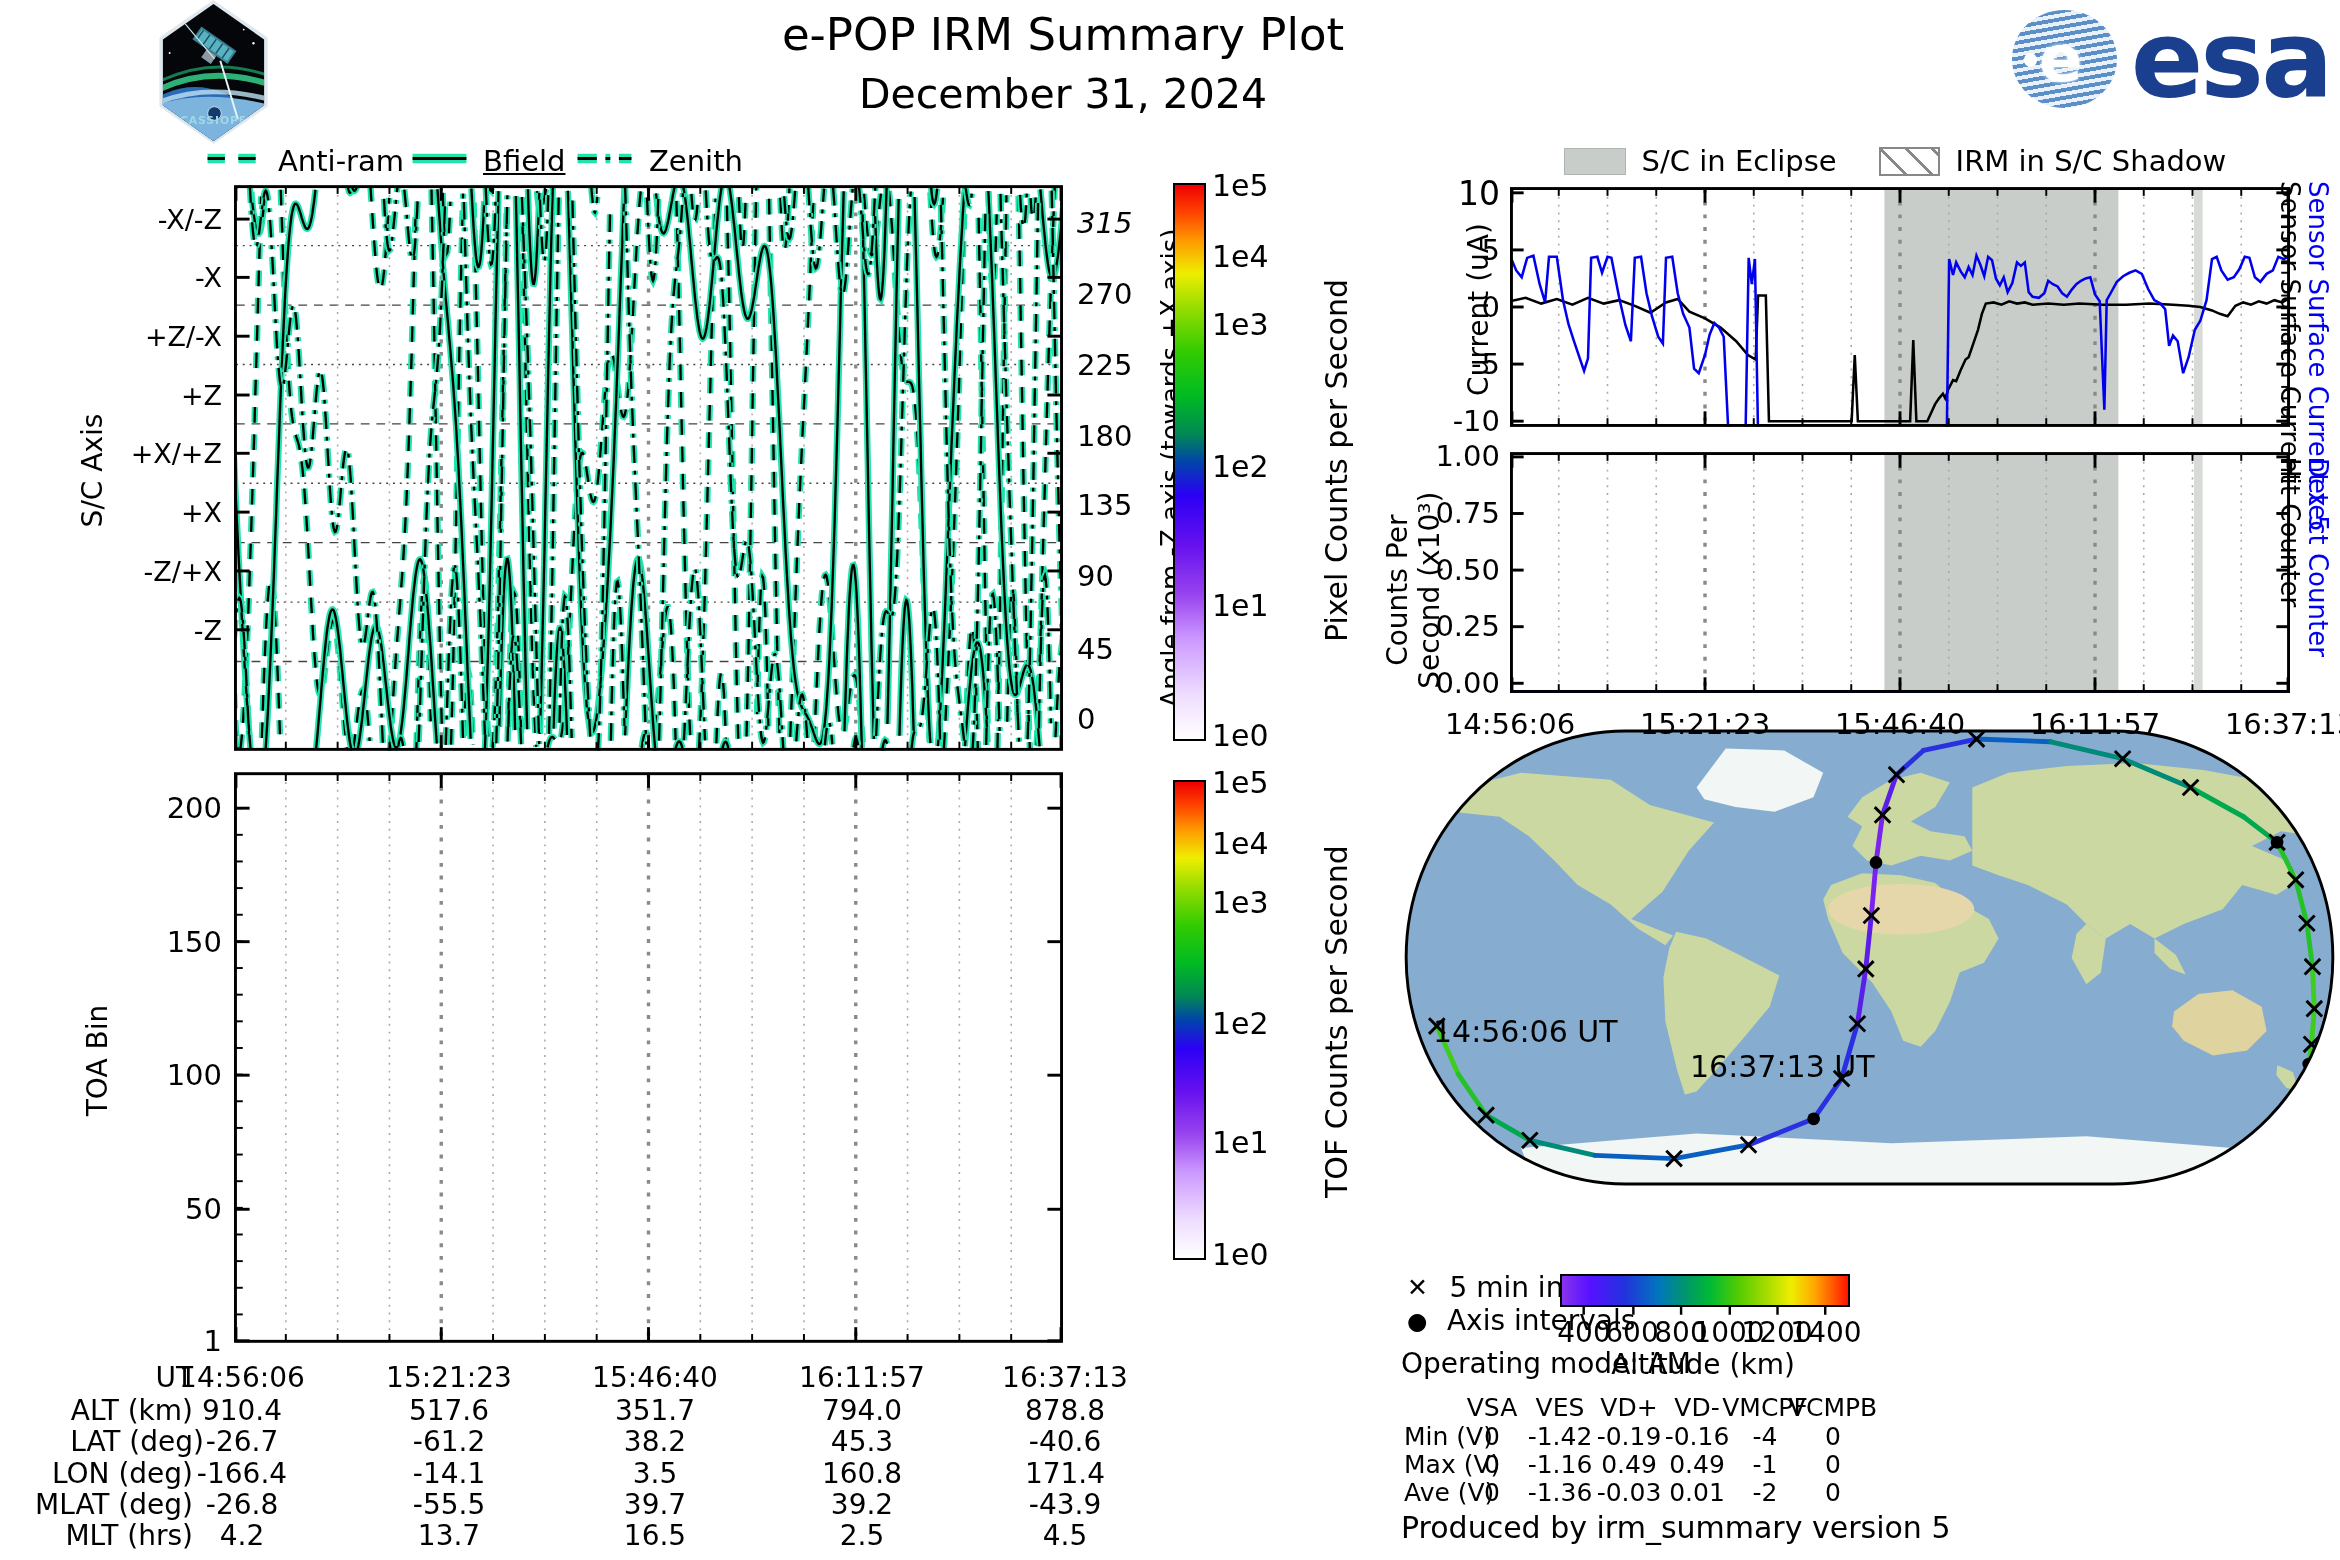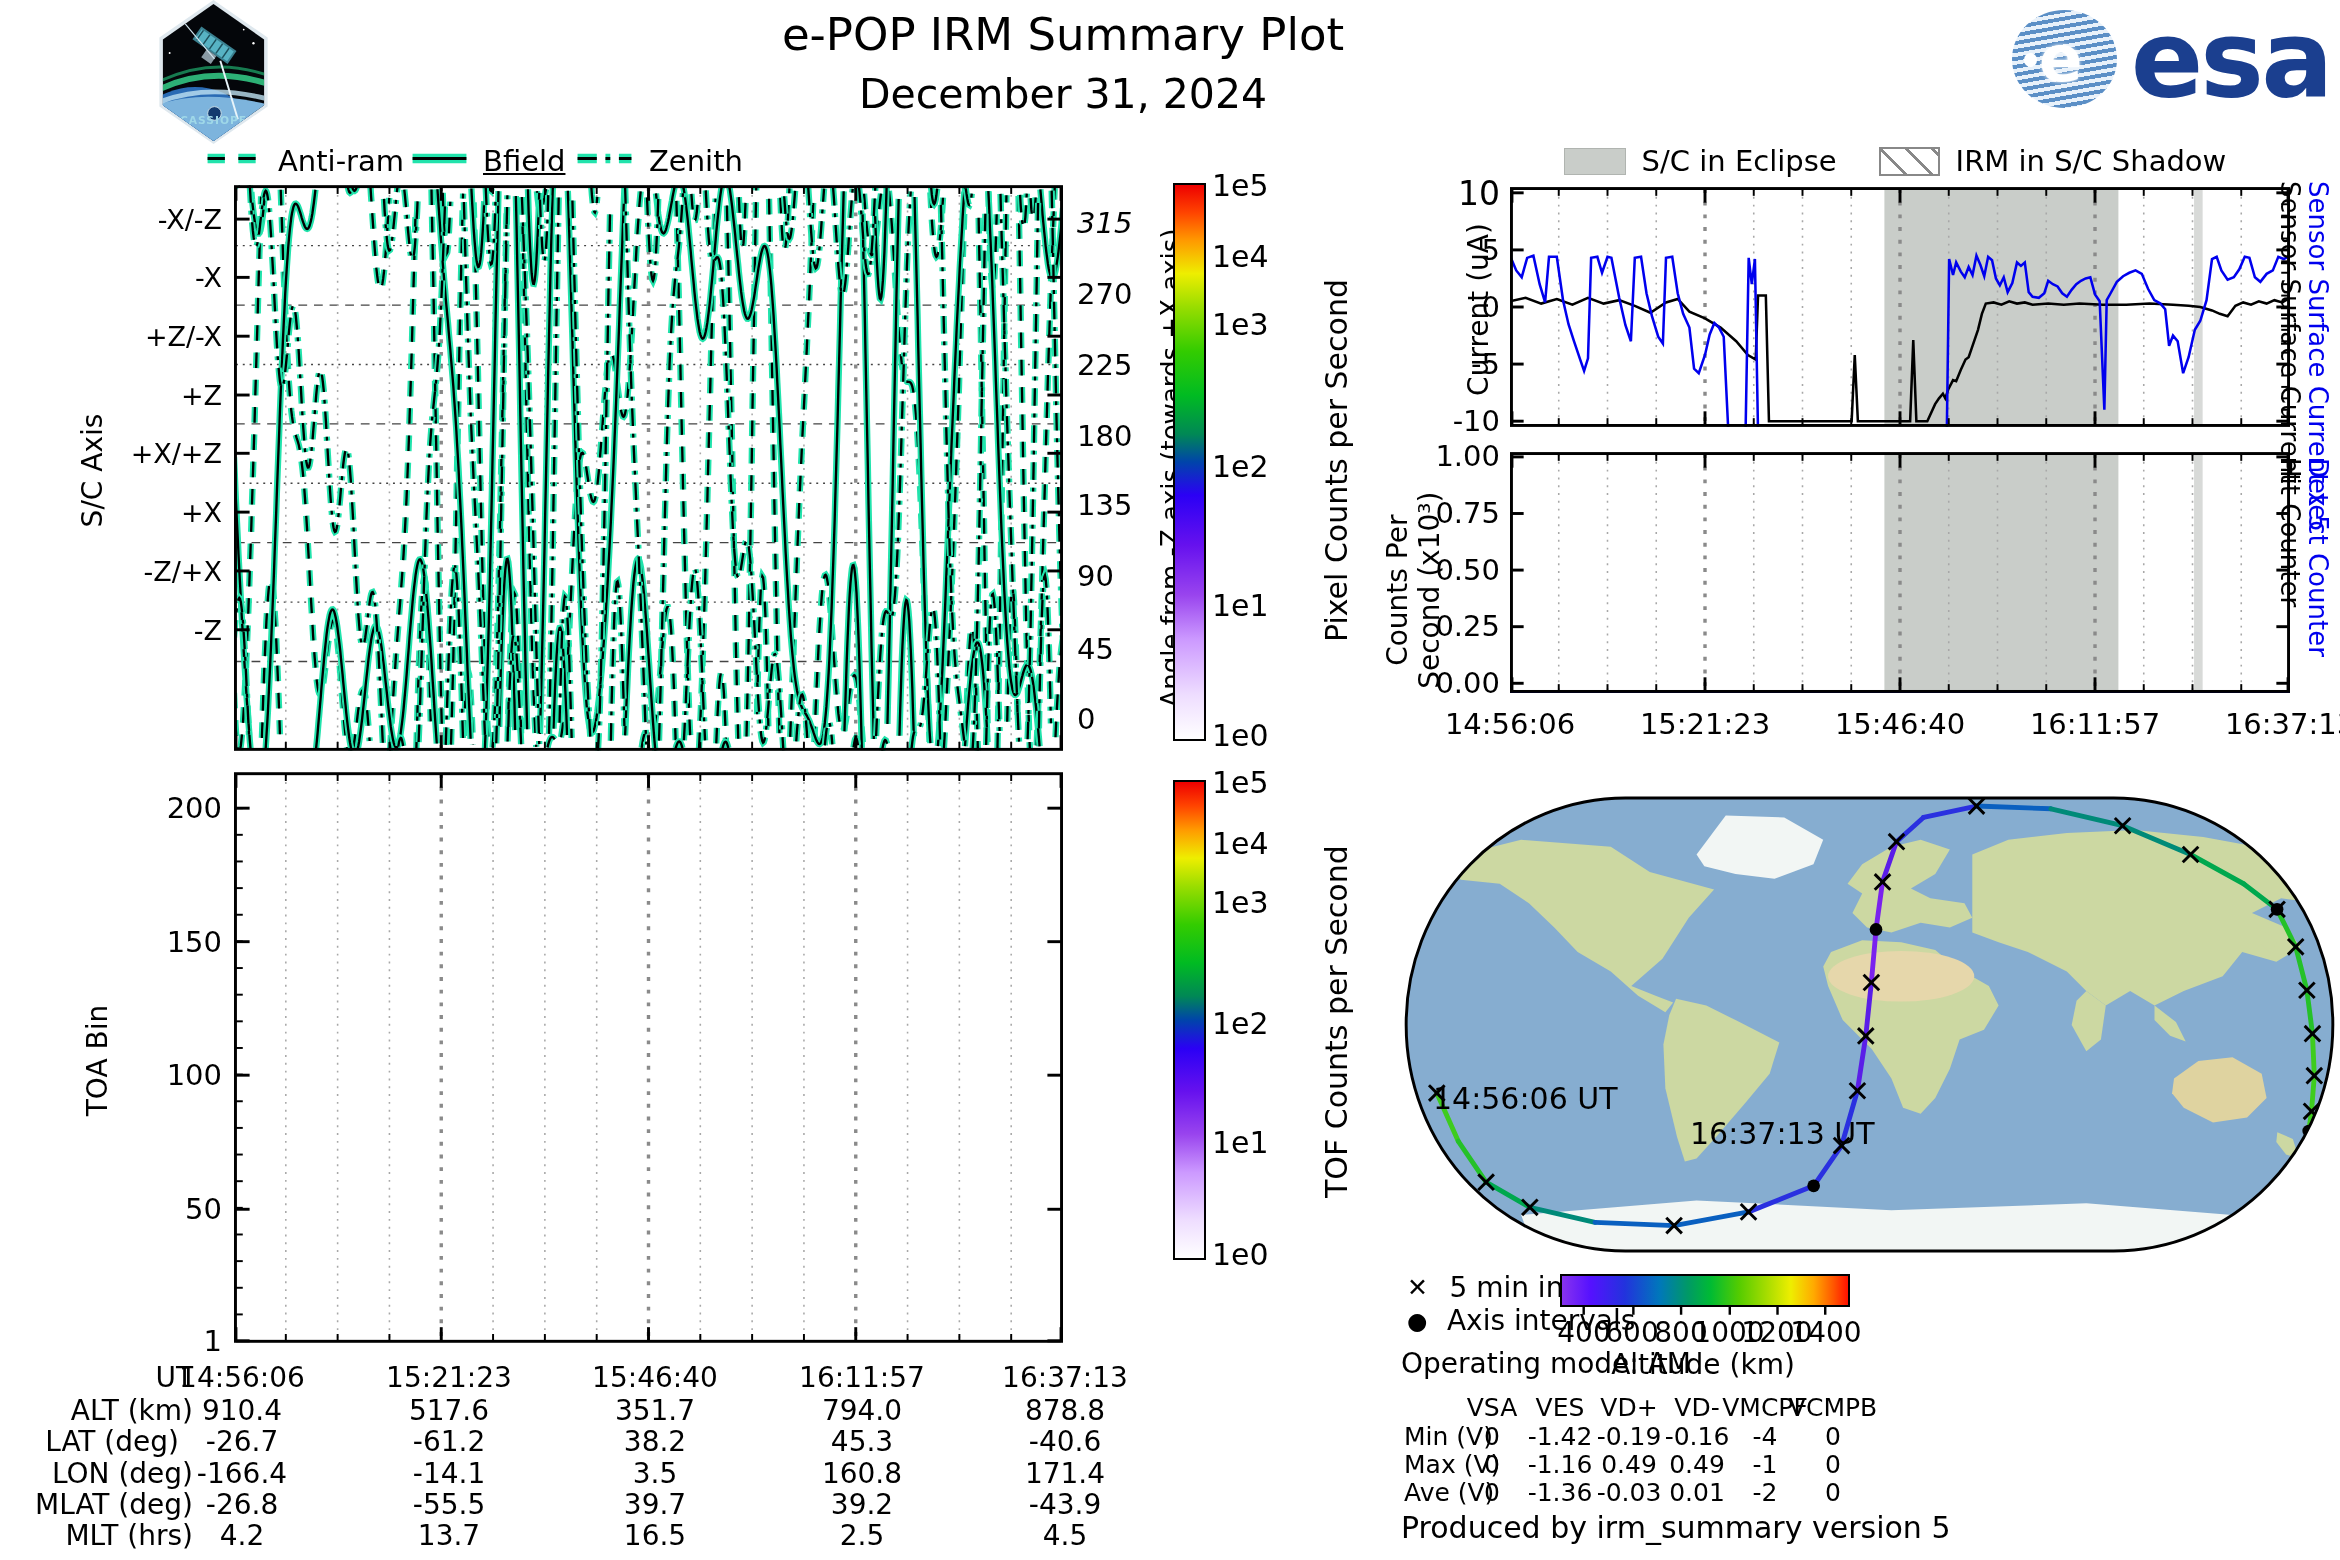--- a/index.html
+++ b/index.html
@@ -450,21 +450,21 @@
       <line x1="798" y1="179.075" x2="786" y2="179.075" stroke="#000" stroke-width="3"></line>
       <line x1="2" y1="237.12" x2="14" y2="237.12" stroke="#000" stroke-width="3"></line>
       <line x1="798" y1="237.12" x2="786" y2="237.12" stroke="#000" stroke-width="3"></line>
       <rect x="1.5" y="1.5" width="797" height="244" fill="none" stroke="#000" stroke-width="3"></rect>
     </svg>
   <div id="rp2-ylabels"></div>
   <div class="vlab90" style="left:2333px;top:458px;color:#0000ee;">Detect Counter</div>
   <div class="vlab90" style="left:2305px;top:458px;">Hit Counter</div>
   <div id="rp-xlabels"></div>
 
-  <div class="abs" style="left:1404px;top:796px;width:931px;height:374px;">
+  <div class="abs" style="left:1404px;top:729px;width:931px;height:374px;">
     <svg id="map" width="931" height="457" viewBox="0 0 955 469">
         <defs>
           <clipPath id="mapClip">
             <rect x="2" y="2" width="951" height="465" rx="225" ry="232"></rect>
           </clipPath>
         </defs>
         <g clip-path="url(#mapClip)">
           <rect x="0" y="0" width="955" height="469" fill="#86add0"></rect>
           <polygon points="40,65 120,45 212,52 252,78 318,96 292,125 265,167 233,195 258,205 276,212 268,222 240,205 212,180 178,160 154,135 128,110 98,90 58,86" fill="#ccd8a2"></polygon>
           <polygon points="300,60 330,20 390,22 430,45 420,70 380,85 340,80 308,72" fill="#f2f6f4"></polygon>
@@ -636,21 +636,21 @@
     <div class="ticklab" style="left:2095px;top:724px;font-size:29px;">16:11:57</div>
     <div class="ticklab" style="left:2290px;top:724px;font-size:29px;">16:37:13</div>
     <div class="ticklab" style="left:1584px;top:1332px;font-size:28px;">400</div>
     <div class="ticklab" style="left:1632px;top:1332px;font-size:28px;">600</div>
     <div class="ticklab" style="left:1681px;top:1332px;font-size:28px;">800</div>
     <div class="ticklab" style="left:1729px;top:1332px;font-size:28px;">1000</div>
     <div class="ticklab" style="left:1777px;top:1332px;font-size:28px;">1200</div>
     <div class="ticklab" style="left:1826px;top:1332px;font-size:28px;">1400</div>
     <div class="tbl-rowlab" style="left:193px;top:1377px;">UT</div>
     <div class="tbl-rowlab" style="left:193px;top:1410px;">ALT (km)</div>
-    <div class="tbl-rowlab" style="left:179px;top:1441px;">LAT (deg)</div>
+    <div class="tbl-rowlab" style="left:204px;top:1441px;">LAT (deg)</div>
     <div class="tbl-rowlab" style="left:193px;top:1473px;">LON (deg)</div>
     <div class="tbl-rowlab" style="left:193px;top:1504px;">MLAT (deg)</div>
     <div class="tbl-rowlab" style="left:193px;top:1535px;">MLT (hrs)</div>
     <div class="tbl-cell" style="left:242px;top:1377px;">14:56:06</div>
     <div class="tbl-cell" style="left:242px;top:1410px;">910.4</div>
     <div class="tbl-cell" style="left:242px;top:1441px;">-26.7</div>
     <div class="tbl-cell" style="left:242px;top:1473px;">-166.4</div>
     <div class="tbl-cell" style="left:242px;top:1504px;">-26.8</div>
     <div class="tbl-cell" style="left:242px;top:1535px;">4.2</div>
     <div class="tbl-cell" style="left:449px;top:1377px;">15:21:23</div>

